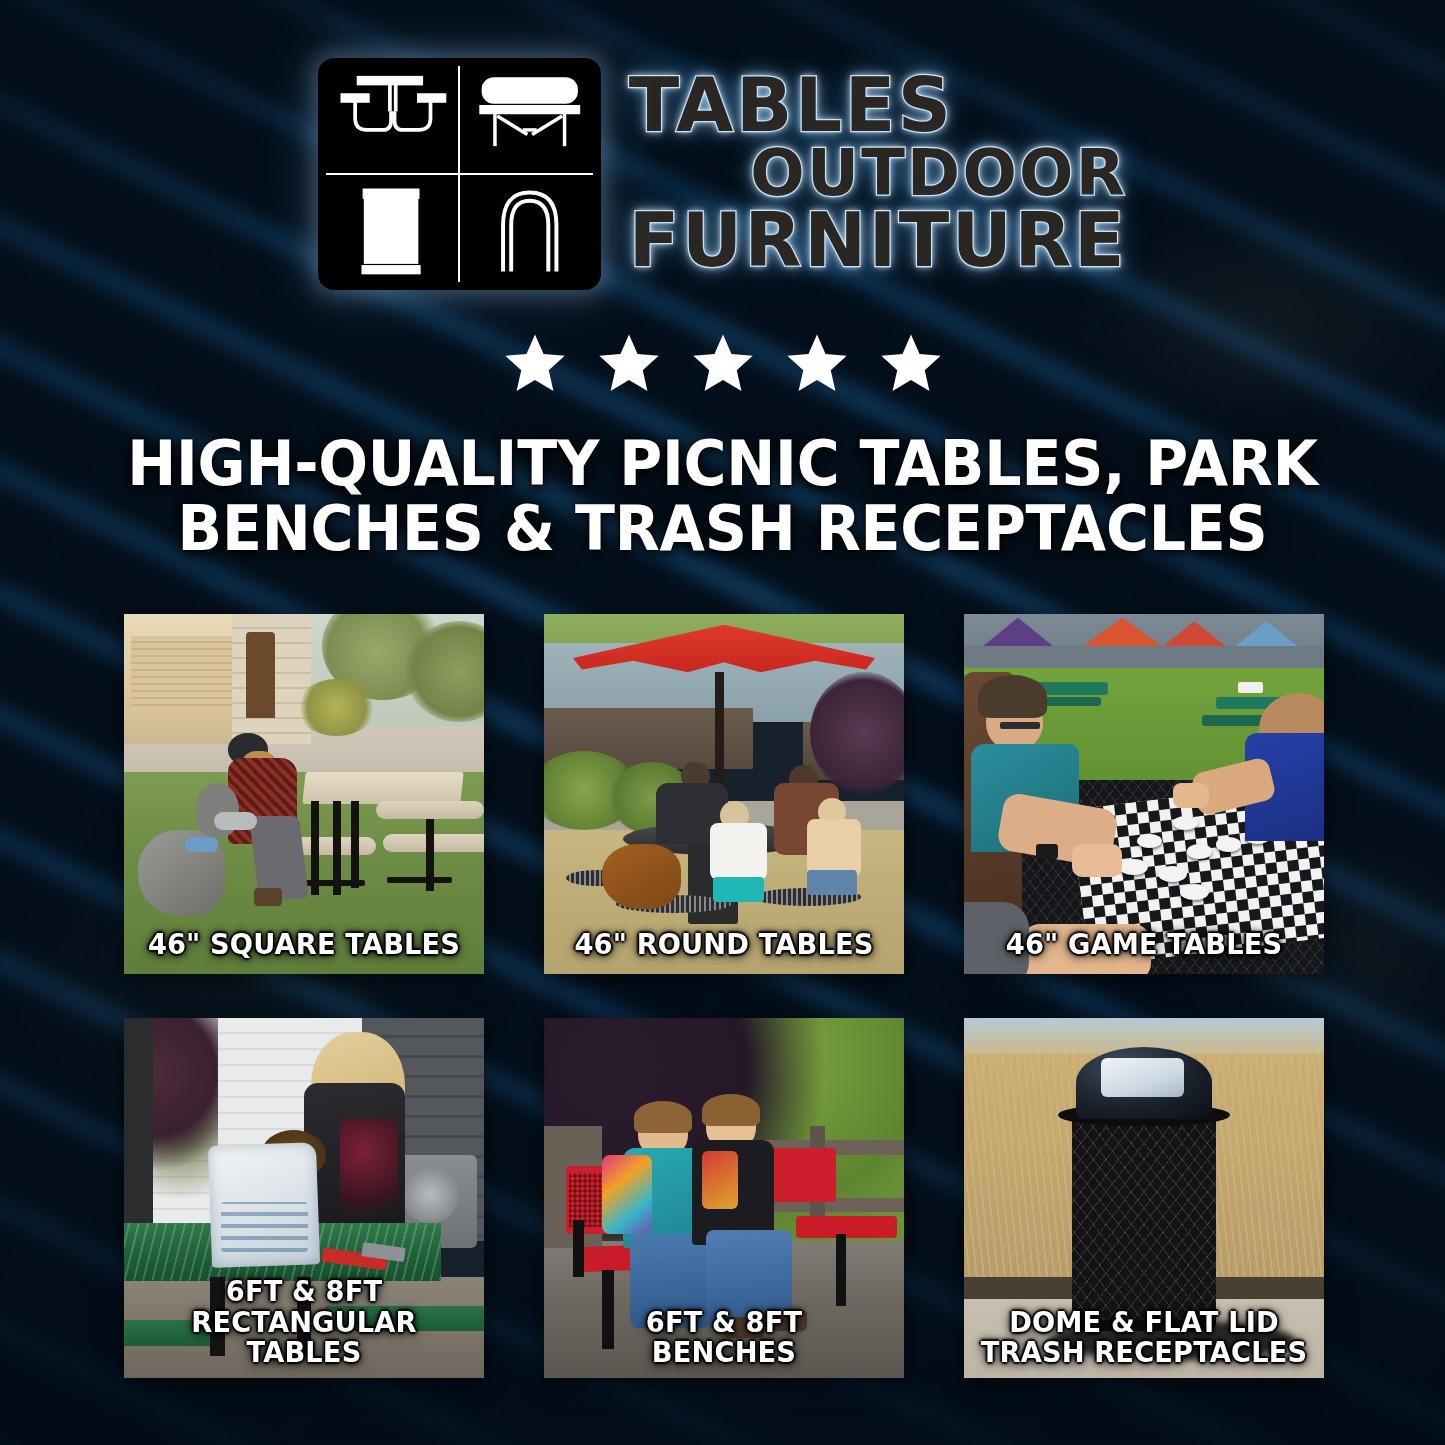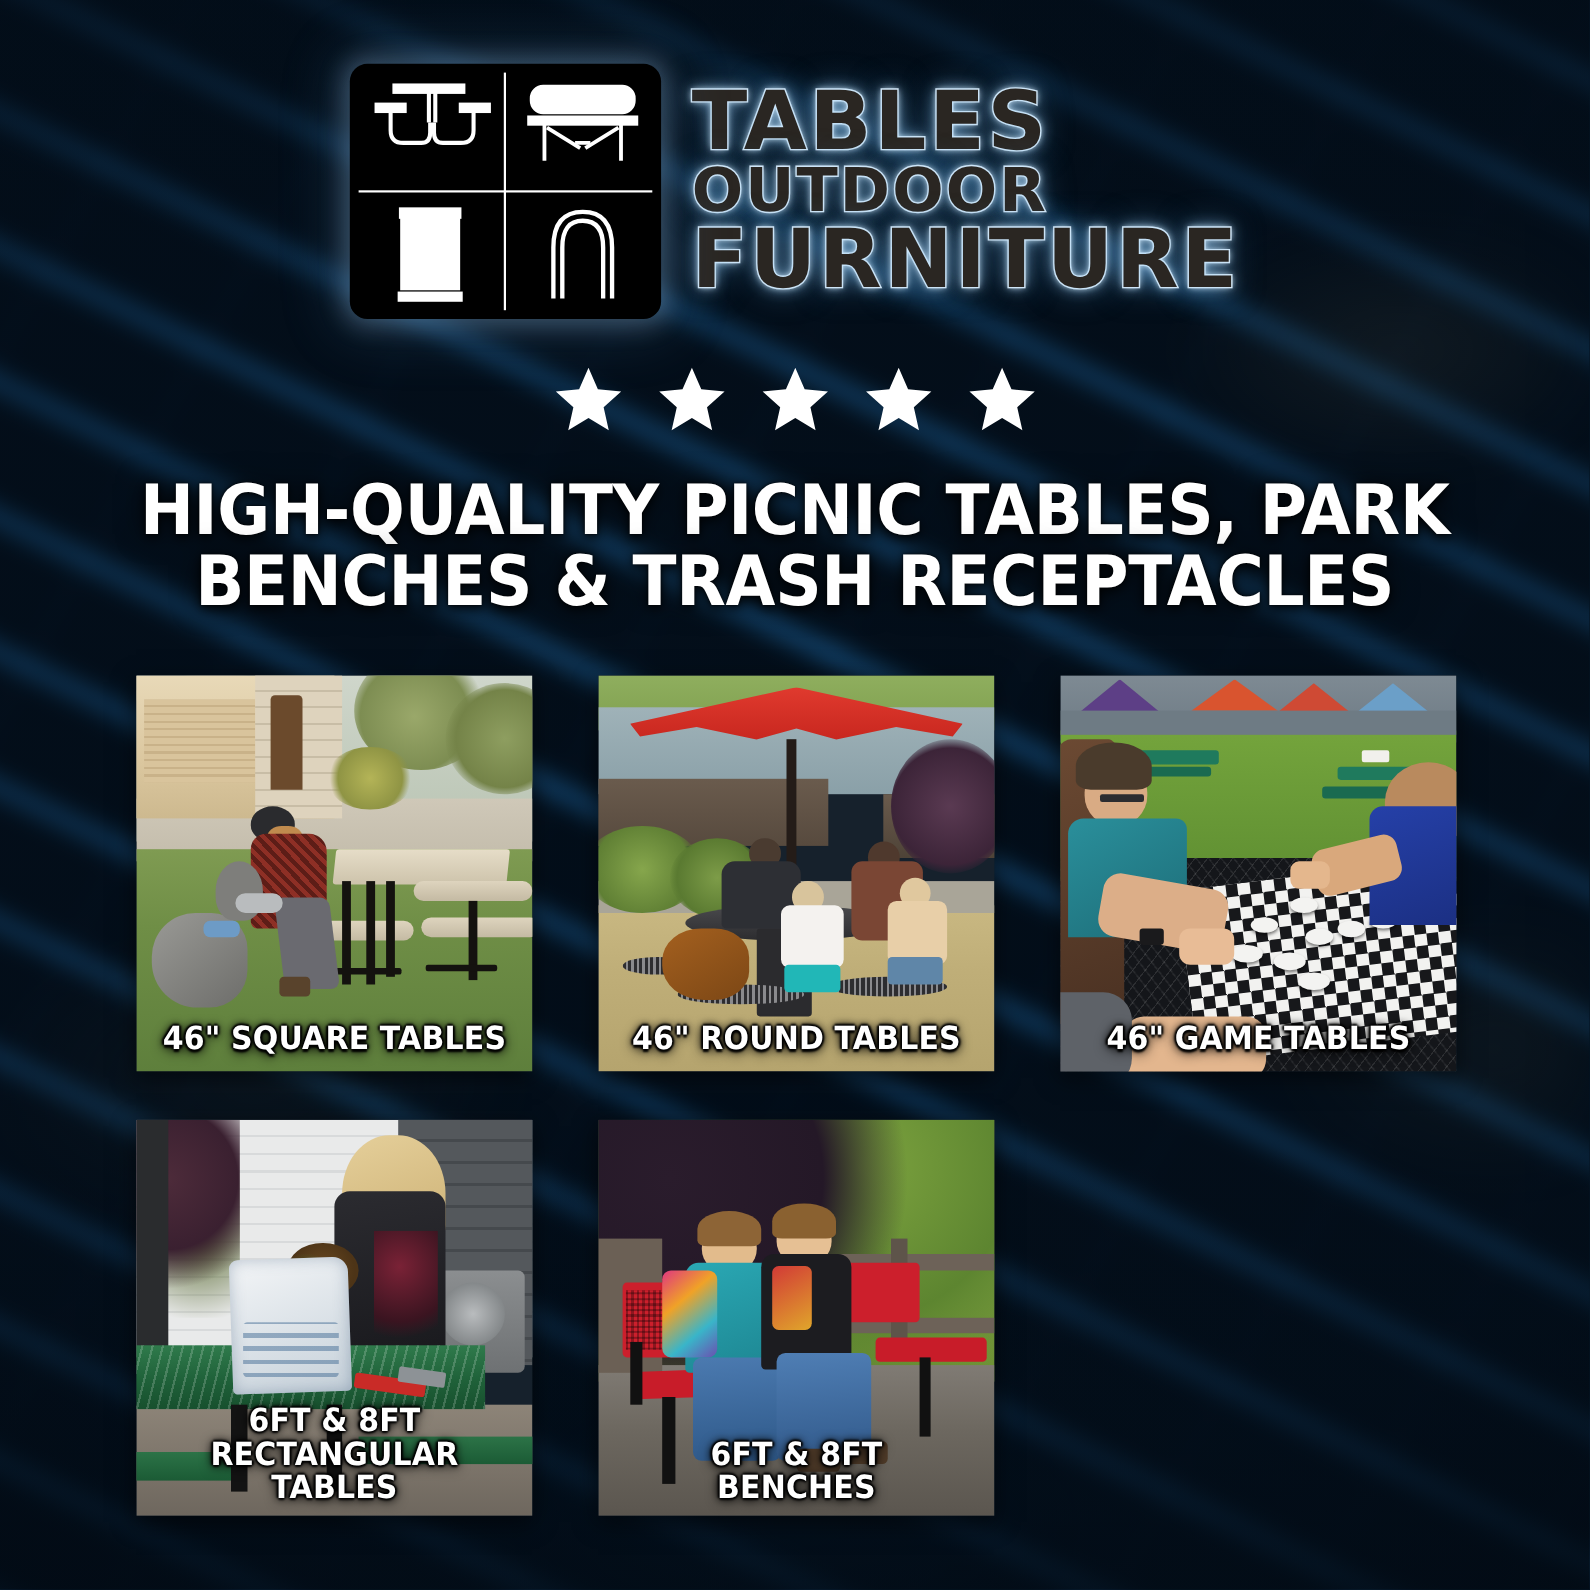--- a/index.html
+++ b/index.html
@@ -72,21 +72,21 @@
     color:#2a2622; line-height:.95;
     -webkit-text-stroke:2.5px #e9f2fa;
     paint-order:stroke fill;
     text-shadow:
       0 0 6px rgba(220,240,255,.95),
       0 0 14px rgba(150,200,240,.75),
       0 0 30px rgba(90,160,215,.55);
     white-space:nowrap;
   }
   .ll-1{ font-size:74px; }
-  .ll-2{ font-size:55px; }
+  .ll-2{ font-size:64px;text-align:right; }
   .ll-3{ font-size:74px; }
 
   
   .stars{
     position:absolute; left:0; right:0; top:330px;
     display:flex; justify-content:center; align-items:center; gap:26px;
   }
   .star{ width:68px; height:66px; display:block; }
 
   
@@ -543,15 +543,33 @@
         <div style="position:absolute;left:45%;top:59%;width:24%;height:27%;background:linear-gradient(175deg,#4f7eb4,#31598a);border-radius:8px;"></div>
         <div style="position:absolute;left:50%;top:83%;width:11%;height:6%;background:#4e3a28;border-radius:5px;"></div>
         <div style="position:absolute;left:62%;top:81%;width:11%;height:6%;background:#4e3a28;border-radius:5px;"></div>
       </div>
       <div class="cap two">
         <div>6FT &amp; 8FT</div>
         <div>BENCHES</div>
       </div>
     </div>
 
+    <div class="tile">
+      <div class="photo">
+        <div class="band t6-grass"></div>
+        <div class="band t6-sky"></div>
+        <div class="band t6-walk"></div>
+        <div style="position:absolute;left:0;top:72%;right:0;height:6%;background:#4a3f33;"></div>
+        <div class="t6-shadow"></div>
+        <div class="t6-can"></div>
+        <div class="t6-rim"></div>
+        <div class="t6-dome"></div>
+        <div class="t6-slot"></div>
+        <div style="position:absolute;left:30%;top:84%;width:40%;height:3%;background:#0a0a0a;border-radius:0 0 8px 8px;"></div>
+      </div>
+      <div class="cap two">
+        <div>DOME &amp; FLAT LID</div>
+        <div>TRASH RECEPTACLES</div>
+      </div>
+    </div>
 
   </div>
 </div>
 
 </body></html>

